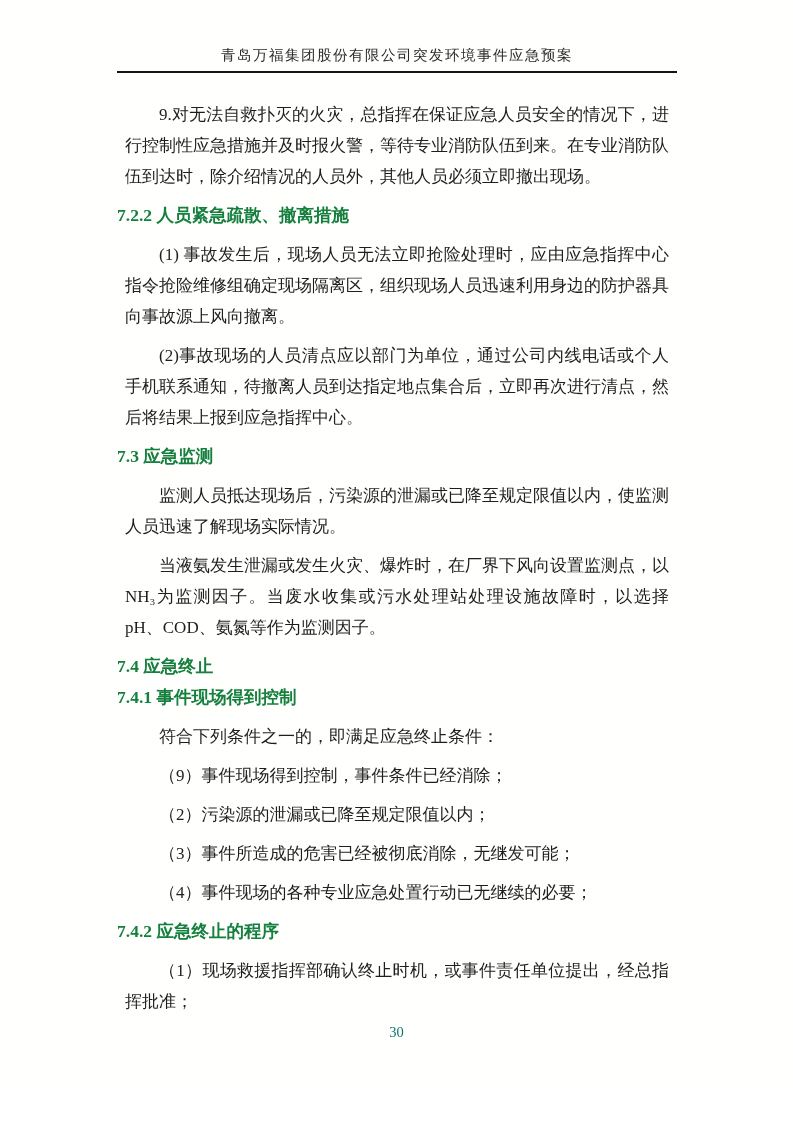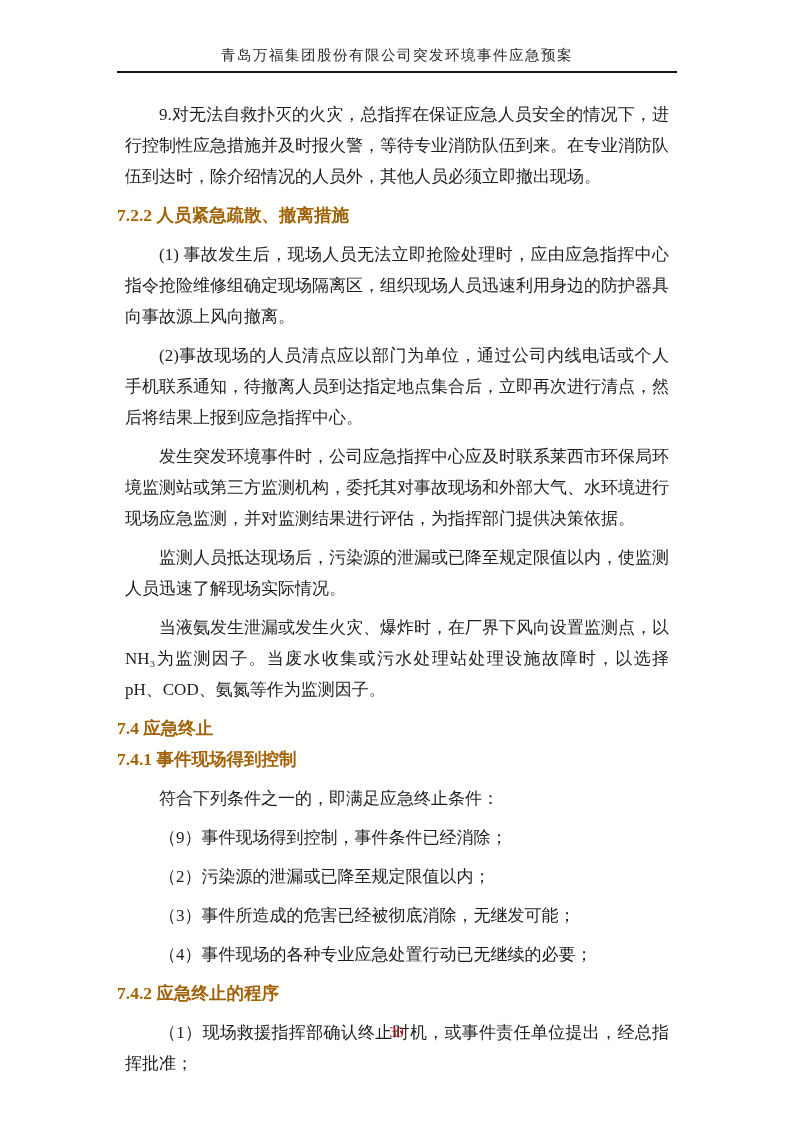--- a/index.html
+++ b/index.html
@@ -46,49 +46,49 @@
   }
   .para {
     margin: 8px;
     text-indent: 2em;
   }
   .heading {
     margin: 0;
     font-size: 17.5px;
     font-weight: bold;
     line-height: 31px;
-    color: #a16207;
+    color: #15803d;
     text-align: left;
   }
   .doc-footer {
     position: absolute;
     top: 1024px;
     left: 0;
     right: 0;
     text-align: center;
     font-size: 14.5px;
-    color: #b91c1c;
+    color: #0f766e;
   }
 </style>
 </head>
 <body>
 
 <div class="page">
 
   <div class="doc-header">
     <div class="doc-header-title">青岛万福集团股份有限公司突发环境事件应急预案</div>
     <div class="doc-header-rule"></div>
   </div>
 
   <div class="doc-body">
     <p class="para">9.对无法自救扑灭的火灾，总指挥在保证应急人员安全的情况下，进行控制性应急措施并及时报火警，等待专业消防队伍到来。在专业消防队伍到达时，除介绍情况的人员外，其他人员必须立即撤出现场。</p>
     <h3 class="heading">7.2.2 人员紧急疏散、撤离措施</h3>
     <p class="para">(1) 事故发生后，现场人员无法立即抢险处理时，应由应急指挥中心指令抢险维修组确定现场隔离区，组织现场人员迅速利用身边的防护器具向事故源上风向撤离。</p>
     <p class="para">(2)事故现场的人员清点应以部门为单位，通过公司内线电话或个人手机联系通知，待撤离人员到达指定地点集合后，立即再次进行清点，然后将结果上报到应急指挥中心。</p>
-    <p class="para">发生突发环境事件时，公司应急指挥中心应及时联系莱西市环保局环境监测站或第三方监测机构，委托其对事故现场和外部大气、水环境进行现场应急监测，并对监测结果进行评估，为指挥部门提供决策依据。</p>
+    <h3 class="heading">7.3 应急监测</h3>
     <p class="para">监测人员抵达现场后，污染源的泄漏或已降至规定限值以内，使监测人员迅速了解现场实际情况。</p>
     <p class="para">当液氨发生泄漏或发生火灾、爆炸时，在厂界下风向设置监测点，以 NH₃为监测因子。当废水收集或污水处理站处理设施故障时，以选择 pH、COD、氨氮等作为监测因子。</p>
     <h3 class="heading">7.4 应急终止</h3>
     <h3 class="heading">7.4.1 事件现场得到控制</h3>
     <p class="para">符合下列条件之一的，即满足应急终止条件：</p>
     <p class="para">（9）事件现场得到控制，事件条件已经消除；</p>
     <p class="para">（2）污染源的泄漏或已降至规定限值以内；</p>
     <p class="para">（3）事件所造成的危害已经被彻底消除，无继发可能；</p>
     <p class="para">（4）事件现场的各种专业应急处置行动已无继续的必要；</p>
     <h3 class="heading">7.4.2 应急终止的程序</h3>

